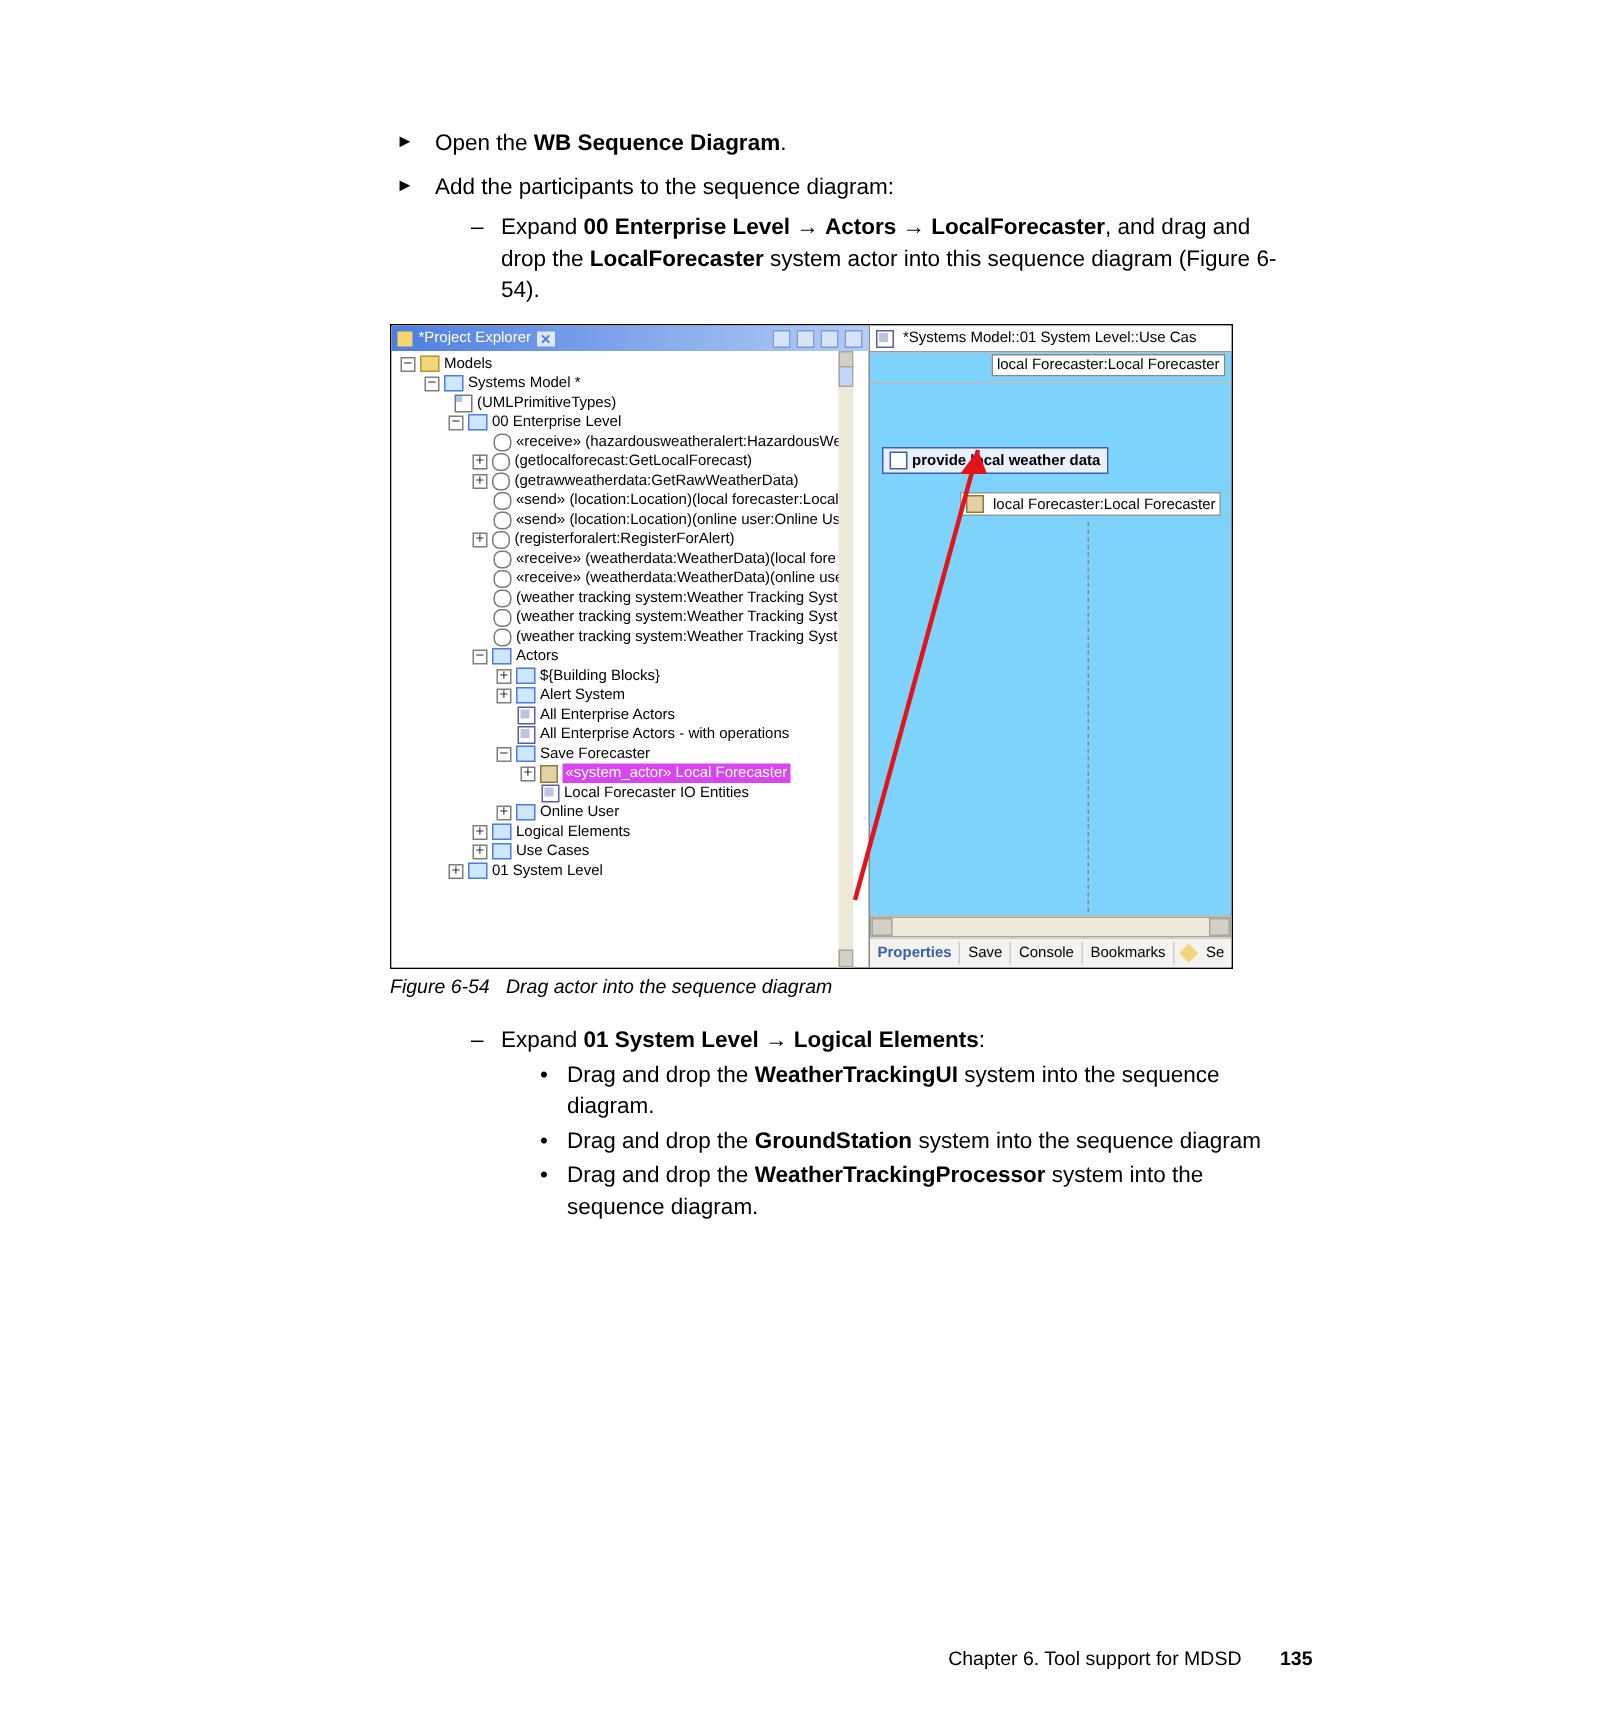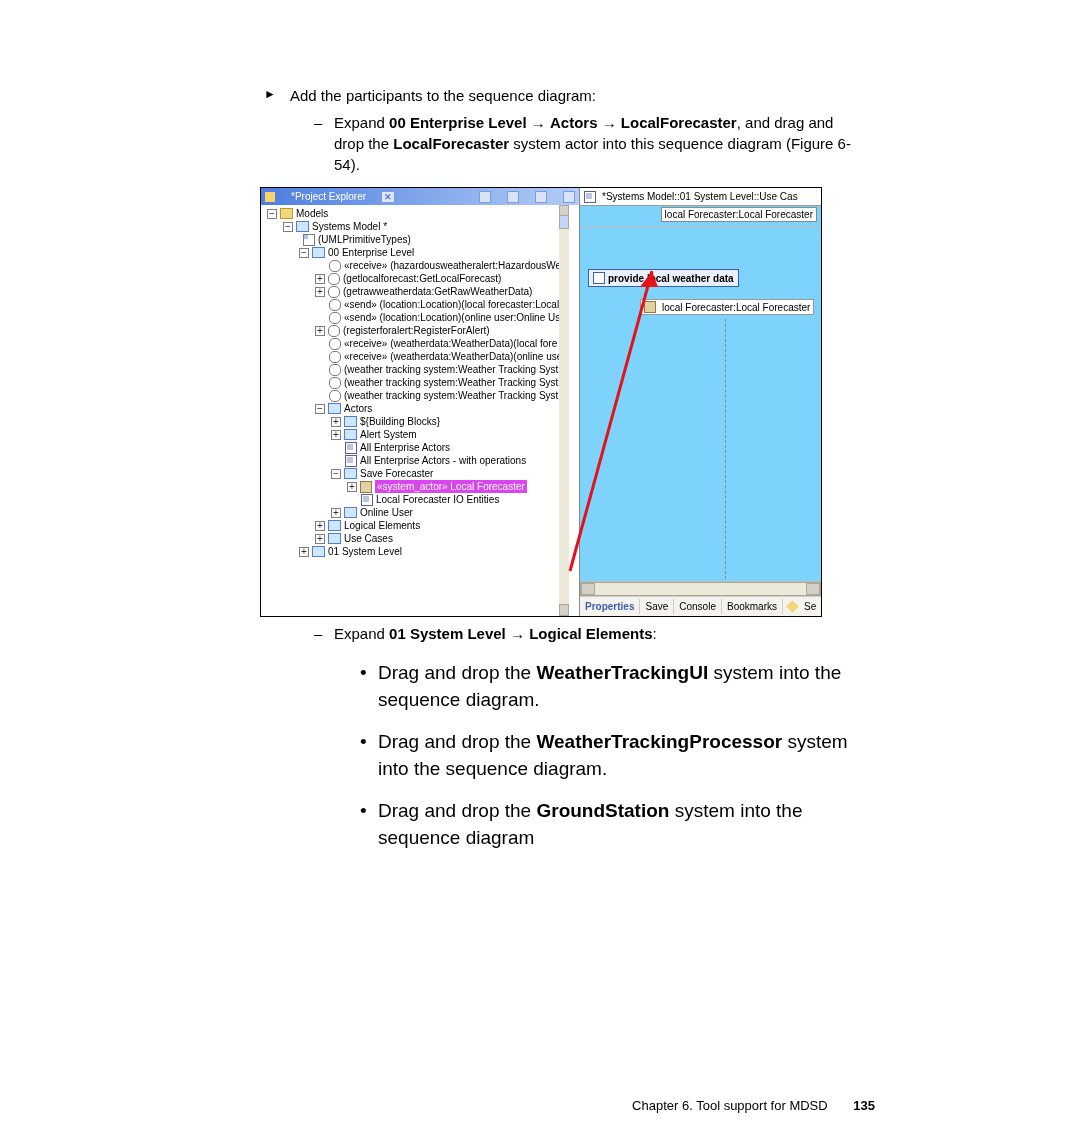--- a/index.html
+++ b/index.html
@@ -45,22 +45,22 @@
   }
   ul.dash > li::before {
     content: "–";
     position: absolute;
     left: 4px;
     top: 0;
   }
   ul.dot > li {
     position: relative;
     padding-left: 24px;
-    margin-top: 16px;
-    font-size: 19px;
+    margin-top: 2px;
+    font-size: 15px;
     line-height: 1.40;
   }
   ul.dot > li::before {
     content: "•";
     position: absolute;
     left: 6px;
     top: 0;
   }
   ul.bullets ul.dash { margin-left: 20px; }
   ul.dash ul.dot { margin-left: 20px; }
@@ -104,21 +104,21 @@
     background: #fff;
     border-right: 1px solid #888;
   }
   .ss-titlebar {
     height: 17px;
     background: linear-gradient(90deg,#4d7ee0,#b3cdf6);
     color: #fff;
     display: flex;
     align-items: center;
     padding: 0 4px;
-    gap: 16px;
+    gap: 4px;
   }
   .ss-titlebar .ico { width:10px; height:10px; background:#f7d56b; display:inline-block; }
   .ss-titlebar .spacer { flex:1; }
   .ss-titlebar .tb-btn { width:10px; height:10px; background:#d9e3f7; border:1px solid #7a9be0; }
   .ss-close { background:#e0e6f2; color:#4d7ee0; font-weight:bold; padding:0 2px; line-height:10px; font-size:9px; }
 
   .tree {
     position: absolute;
     left: 0; top: 17px;
     right: 10px; bottom: 0;
@@ -234,20 +234,23 @@
   .arrow {
     position:absolute; pointer-events:none;
   }
 </style>
 </head>
 <body>
 
 <div class="page" data-name="document-page">
 
   <ul class="bullets" data-name="step-list">
+    <li data-name="step-open-sequence">
+      <span>Open the </span><b>WB Sequence Diagram</b><span>.</span>
+    </li>
     <li data-name="step-add-participants">
       <span>Add the participants to the sequence diagram:</span>
       <ul class="dash">
         <li data-name="sub-expand-enterprise">
           <span>Expand </span><b>00 Enterprise Level</b><span> → </span><b>Actors</b><span> → </span><b>LocalForecaster</b><span>, and drag and drop the </span><b>LocalForecaster</b><span> system actor into this sequence diagram (Figure 6-54).</span>
         </li>
       </ul>
     </li>
   </ul>
 
@@ -435,30 +438,33 @@
           <span data-name="tab-console">Console</span>
           <span data-name="tab-bookmarks">Bookmarks</span>
           <span class="pin" data-name="tab-search-cut">
               <span>Se</span>
             </span>
         </div>
       </div>
     </div>
   </div>
 
+  <div class="caption" data-name="figure-caption">
+    <span>Figure 6-54</span>&nbsp;&nbsp;&nbsp;<span>Drag actor into the sequence diagram</span>
+  </div>
 
   <ul class="bullets" data-name="step-list-continued" style="padding-left:0;">
     <li style="list-style:none;padding-left:30px;" data-name="step-continuation">
       <ul class="dash">
         <li data-name="sub-expand-system-level">
           <span>Expand </span><b>01 System Level</b><span> → </span><b>Logical Elements</b><span>:</span>
           <ul class="dot">
             <li data-name="dot-weather-tracking-ui"><span>Drag and drop the </span><b>WeatherTrackingUI</b><span> system into the sequence diagram.</span></li>
+            <li data-name="dot-ground-station"><span>Drag and drop the </span><b>GroundStation</b><span> system into the sequence diagram</span></li>
             <li data-name="dot-weather-tracking-processor"><span>Drag and drop the </span><b>WeatherTrackingProcessor</b><span> system into the sequence diagram.</span></li>
-            <li data-name="dot-ground-station"><span>Drag and drop the </span><b>GroundStation</b><span> system into the sequence diagram</span></li>
           </ul>
         </li>
       </ul>
     </li>
   </ul>
 
   <style>ul[data-name="step-list-continued"] > li::before{content:none;}</style>
 
   <div class="footer" data-name="page-footer">
     <span data-name="footer-chapter">Chapter 6. Tool support for MDSD</span>

